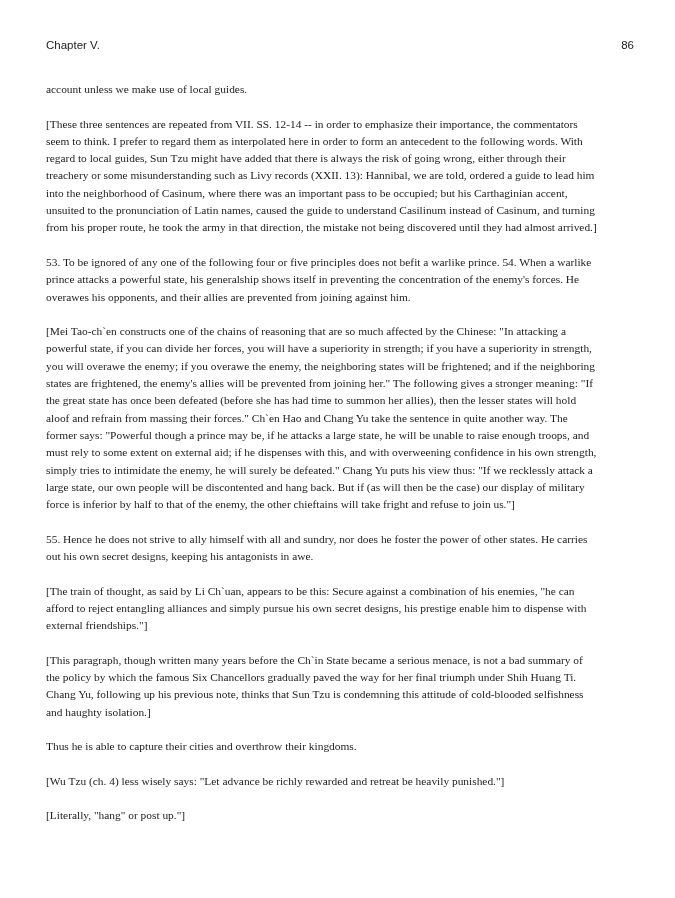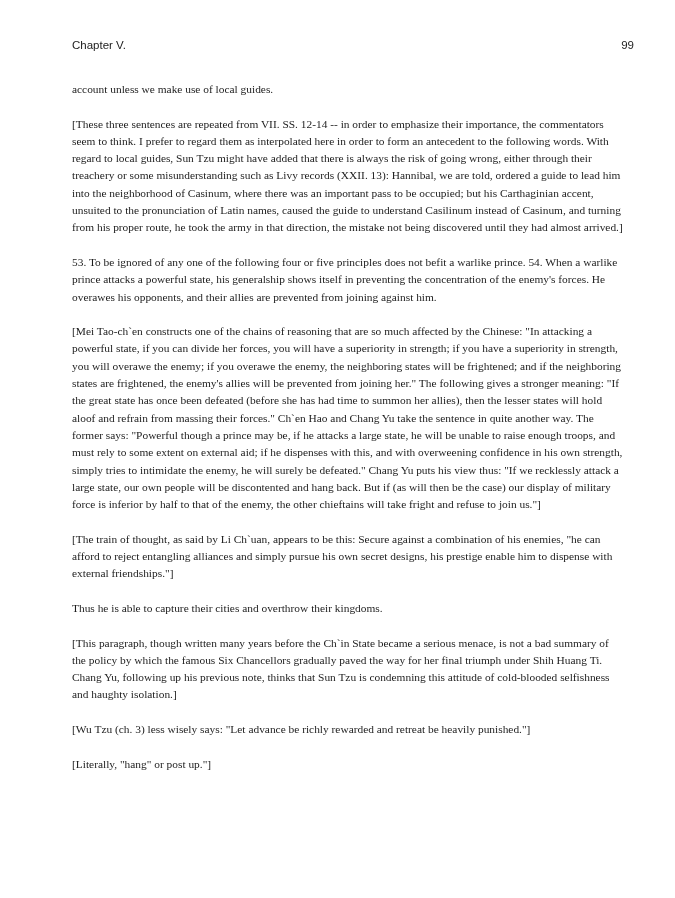--- a/index.html
+++ b/index.html
@@ -10,21 +10,21 @@
   body {
     width: 675px;
     height: 898px;
     overflow: hidden;
   }
   .page {
     box-sizing: border-box;
     width: 675px;
     height: 714px;
     background: #ffffff;
-    padding: 38px 41px 40px 72px;
+    padding: 38px 41px 40px 46px;
     color: #1c1c1c;
   }
   .page-header {
     display: flex;
     justify-content: space-between;
     align-items: baseline;
     font-family: "Liberation Sans", sans-serif;
     font-size: 11.5px;
     line-height: 14px;
     margin-bottom: 8px;
@@ -42,27 +42,28 @@
   .page-body p:first-child {
     margin-top: 29px;
   }
 </style>
 </head>
 <body>
 
 <div class="page">
   <div class="page-header">
     <span>Chapter V.</span>
-    <span>99</span>
+    <span>86</span>
   </div>
   <div class="page-body">
     <p>account unless we make use of local guides.</p>
     <p>[These three sentences are repeated from VII. SS. 12-14 -- in order to emphasize their importance, the commentators seem to think. I prefer to regard them as interpolated here in order to form an antecedent to the following words. With regard to local guides, Sun Tzu might have added that there is always the risk of going wrong, either through their treachery or some misunderstanding such as Livy records (XXII. 13): Hannibal, we are told, ordered a guide to lead him into the neighborhood of Casinum, where there was an important pass to be occupied; but his Carthaginian accent, unsuited to the pronunciation of Latin names, caused the guide to understand Casilinum instead of Casinum, and turning from his proper route, he took the army in that direction, the mistake not being discovered until they had almost arrived.]</p>
     <p>53. To be ignored of any one of the following four or five principles does not befit a warlike prince. 54. When a warlike prince attacks a powerful state, his generalship shows itself in preventing the concentration of the enemy's forces. He overawes his opponents, and their allies are prevented from joining against him.</p>
     <p>[Mei Tao-ch`en constructs one of the chains of reasoning that are so much affected by the Chinese: "In attacking a powerful state, if you can divide her forces, you will have a superiority in strength; if you have a superiority in strength, you will overawe the enemy; if you overawe the enemy, the neighboring states will be frightened; and if the neighboring states are frightened, the enemy's allies will be prevented from joining her." The following gives a stronger meaning: "If the great state has once been defeated (before she has had time to summon her allies), then the lesser states will hold aloof and refrain from massing their forces." Ch`en Hao and Chang Yu take the sentence in quite another way. The former says: "Powerful though a prince may be, if he attacks a large state, he will be unable to raise enough troops, and must rely to some extent on external aid; if he dispenses with this, and with overweening confidence in his own strength, simply tries to intimidate the enemy, he will surely be defeated." Chang Yu puts his view thus: "If we recklessly attack a large state, our own people will be discontented and hang back. But if (as will then be the case) our display of military force is inferior by half to that of the enemy, the other chieftains will take fright and refuse to join us."]</p>
+    <p>55. Hence he does not strive to ally himself with all and sundry, nor does he foster the power of other states. He carries out his own secret designs, keeping his antagonists in awe.</p>
     <p>[The train of thought, as said by Li Ch`uan, appears to be this: Secure against a combination of his enemies, "he can afford to reject entangling alliances and simply pursue his own secret designs, his prestige enable him to dispense with external friendships."]</p>
+    <p>[This paragraph, though written many years before the Ch`in State became a serious menace, is not a bad summary of the policy by which the famous Six Chancellors gradually paved the way for her final triumph under Shih Huang Ti. Chang Yu, following up his previous note, thinks that Sun Tzu is condemning this attitude of cold-blooded selfishness and haughty isolation.]</p>
     <p>Thus he is able to capture their cities and overthrow their kingdoms.</p>
-    <p>[This paragraph, though written many years before the Ch`in State became a serious menace, is not a bad summary of the policy by which the famous Six Chancellors gradually paved the way for her final triumph under Shih Huang Ti. Chang Yu, following up his previous note, thinks that Sun Tzu is condemning this attitude of cold-blooded selfishness and haughty isolation.]</p>
-    <p>[Wu Tzu (ch. 3) less wisely says: "Let advance be richly rewarded and retreat be heavily punished."]</p>
+    <p>[Wu Tzu (ch. 4) less wisely says: "Let advance be richly rewarded and retreat be heavily punished."]</p>
     <p>[Literally, "hang" or post up."]</p>
 
   </div>
 </div>
 
 </body></html>

